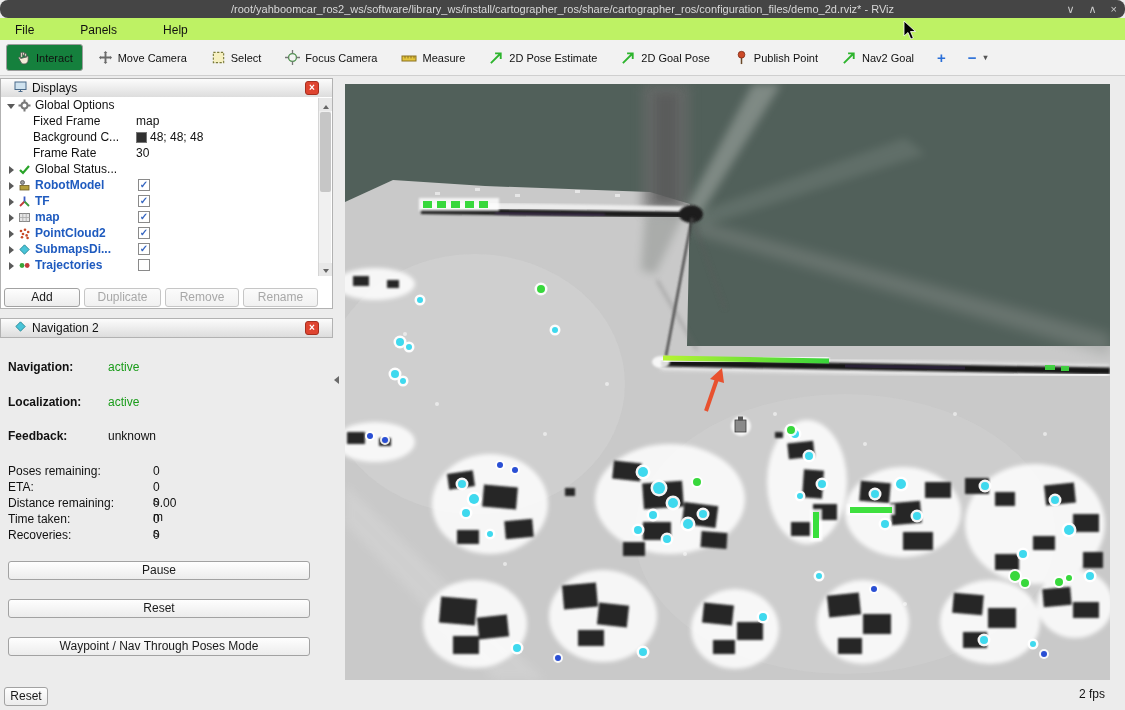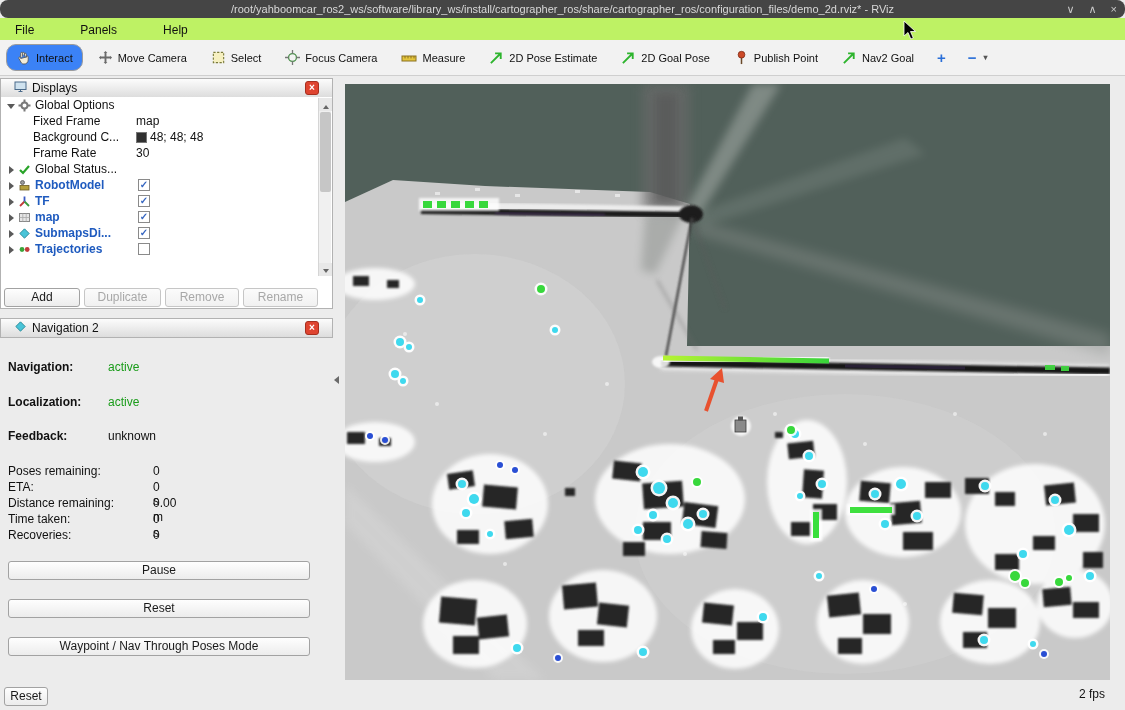--- a/index.html
+++ b/index.html
@@ -17,21 +17,21 @@
     align-items:center;color:#c9c9c9;font-size:11px;}
   .titlebar .controls span{cursor:default;}
   
   .menubar{position:absolute;left:0;top:18px;width:1125px;height:22px;background:#bef264;
     display:flex;align-items:flex-end;padding-left:6px;gap:28px;}
   .menu-item{padding:3px 9px;font-size:12px;}
   
   .toolbar{position:absolute;left:0;top:40px;width:1125px;height:36px;background:#f2f2f2;
     border-bottom:1px solid #cfcfcf;display:flex;align-items:center;padding-left:6px;gap:6px;}
   .tool{display:flex;align-items:center;gap:5px;font-size:11px;padding:4px 9px;height:27px;white-space:nowrap;}
-  .tool.active{background:#3b82f6;border:1px solid #9c9c9c;border-radius:10px;}
+  .tool.active{background:#15803d;border:1px solid #9c9c9c;border-radius:3px;}
   .tool svg{display:block;}
   .tool.plusminus{font-size:15px;font-weight:bold;color:#2a6fd8;padding:2px 8px;}
   .dropcaret{font-size:8px;color:#555;margin-left:2px;}
   
   .panel-header{position:absolute;height:20px;background:linear-gradient(#fcfcfc,#dddddd);
     border:1px solid #b2b2b2;display:flex;align-items:center;gap:5px;padding:0 13px;font-size:12px;}
   .close-btn{width:14px;height:14px;margin-left:auto;background:#df4430;border:1px solid #a62f1f;
     border-radius:3px;color:#fff;font-size:10px;line-height:12px;text-align:center;font-weight:bold;}
   
   .tree-box{position:absolute;left:0;top:97px;width:333px;height:212px;background:#fff;
@@ -250,20 +250,36 @@
   <div class="trow">
     <span class="exp right"></span>
     <span class="ticon"><svg width="13" height="13" viewBox="0 0 13 13">
           <rect x="1.5" y="2.5" width="10" height="8" fill="#e6e6e6" stroke="#888" stroke-width="1"></rect>
           <path d="M4.8 2.5v8M8.2 2.5v8M1.5 6.5h10" stroke="#aaa" stroke-width=".8"></path>
         </svg></span>
     <span class="dname">map</span>
     <span class="cb checked"></span>
   </div>
 
+  <div class="trow">
+    <span class="exp right"></span>
+    <span class="ticon"><svg width="13" height="13" viewBox="0 0 13 13">
+          <g fill="#c84a28">
+            <circle cx="3" cy="4" r="1.3"></circle>
+            <circle cx="7" cy="2.8" r="1.3"></circle>
+            <circle cx="10.2" cy="5" r="1.3"></circle>
+            <circle cx="5" cy="7" r="1.3"></circle>
+            <circle cx="8.6" cy="8.4" r="1.3"></circle>
+            <circle cx="4" cy="10.2" r="1.3"></circle>
+            <circle cx="9.6" cy="11" r="1.3"></circle>
+          </g>
+        </svg></span>
+    <span class="dname">PointCloud2</span>
+    <span class="cb checked"></span>
+  </div>
 
   <div class="trow">
     <span class="exp right"></span>
     <span class="ticon"><svg width="13" height="13" viewBox="0 0 13 13">
           <rect x="3.2" y="3.2" width="6.6" height="6.6" transform="rotate(45 6.5 6.5)" fill="#49c4d8" stroke="#2a8a98" stroke-width=".9"></rect>
         </svg></span>
     <span class="dname">SubmapsDi...</span>
     <span class="cb checked"></span>
   </div>
 

